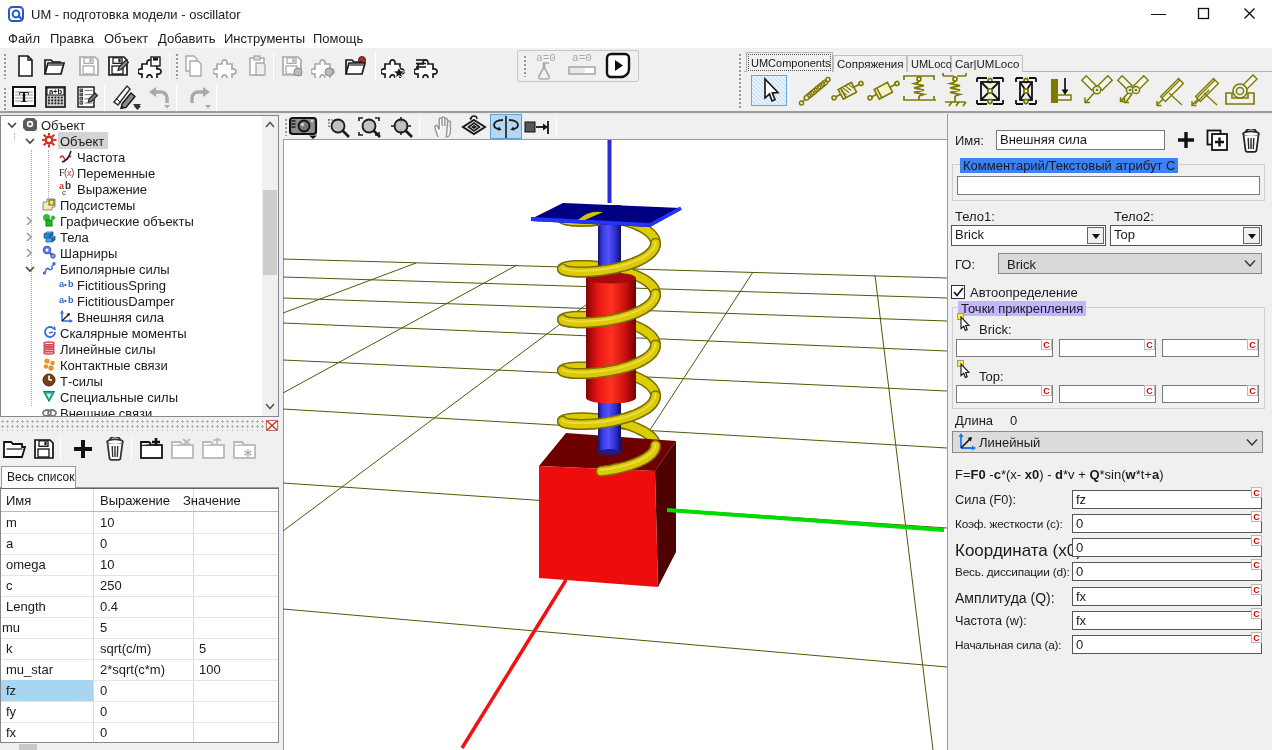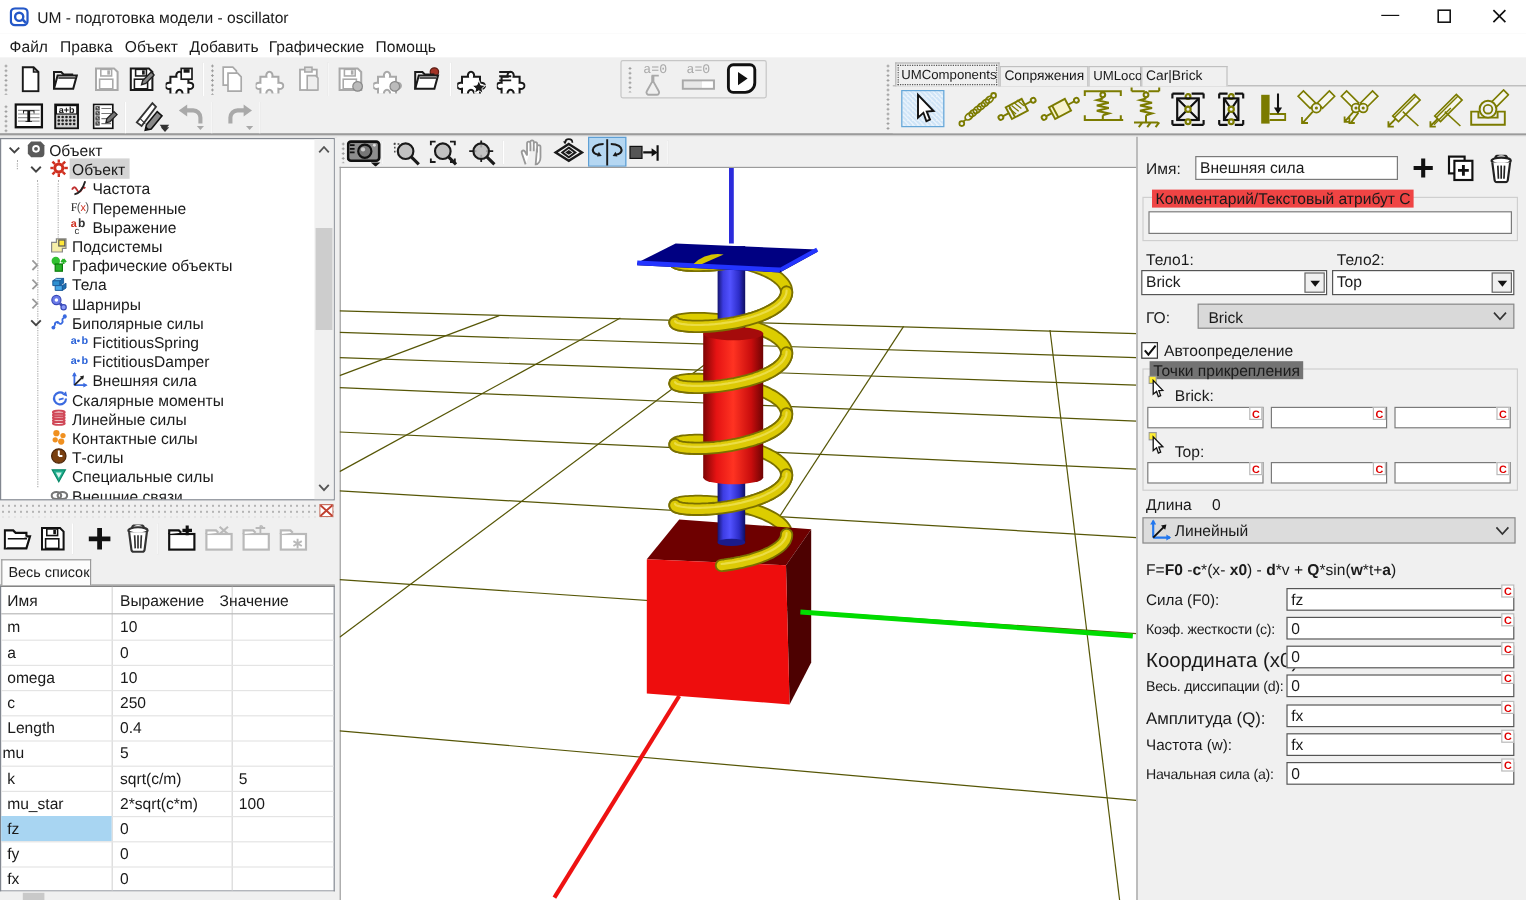--- a/index.html
+++ b/index.html
@@ -23,21 +23,21 @@
     </svg>
     <svg style="position:absolute;left:1243px;top:7px" width="13" height="13" viewBox="0 0 13 13">
       <path d="M1.5,1.5 L11.5,11.5 M11.5,1.5 L1.5,11.5" stroke="#111" stroke-width="1.4"></path>
     </svg>
   </div>
 <div class="abs" style="left:0;top:28px;width:1272px;height:20px;background:#fff">
     <div class="lbl" style="left:8px;top:3px">Файл</div>
     <div class="lbl" style="left:50px;top:3px">Правка</div>
     <div class="lbl" style="left:104px;top:3px">Объект</div>
     <div class="lbl" style="left:158px;top:3px">Добавить</div>
-    <div class="lbl" style="left:224px;top:3px">Графические</div>
+    <div class="lbl" style="left:224px;top:3px">Инструменты</div>
     <div class="lbl" style="left:313px;top:3px">Помощь</div>
   </div>
 <div class="abs" style="left:0;top:48px;width:1272px;height:64px;background:#f0f0f0"></div>
 <div class="abs" style="left:0;top:111px;width:1272px;height:2px;background:#9b9b9b"></div>
 <div class="abs" style="left:0;top:113px;width:1272px;height:2px;background:#e8e8e8"></div>
 <div class="grip" style="left:3px;top:53px;height:26px"></div>
 <svg style="position:absolute;left:14px;top:55px" width="22" height="22" viewBox="0 0 22 22">
     <path d="M5,1 h9 l4,4 v16 h-13 z" fill="#fff" stroke="#1a1a1a" stroke-width="1.6"></path>
     <path d="M14,1 v4 h4" fill="none" stroke="#1a1a1a" stroke-width="1.4"></path>
   </svg>
@@ -209,21 +209,21 @@
 <div class="grip" style="left:738px;top:53px;height:56px"></div>
 <div class="abs" style="left:744px;top:71px;width:528px;height:40px;background:#f0f0f0;border-top:1px solid #b4b4b4"></div>
 <div class="abs" style="left:746px;top:52px;width:87px;height:20px;background:#f0f0f0;border:1px solid #b4b4b4;border-bottom:none"></div>
 <div class="abs" style="left:748px;top:54px;width:83px;height:17px;border:1px dotted #555"></div>
 <div class="lbl" style="left:751px;top:57px;font-size:11px">UMComponents</div>
 <div class="abs" style="left:833px;top:55px;width:74px;height:17px;background:#f0f0f0;border:1px solid #c0c0c0;border-bottom:none"></div>
 <div class="lbl" style="left:837px;top:58px;font-size:11.5px">Сопряжения</div>
 <div class="abs" style="left:907px;top:55px;width:44px;height:17px;background:#f0f0f0;border:1px solid #c0c0c0;border-bottom:none"></div>
 <div class="lbl" style="left:911px;top:58px;font-size:11.0px">UMLoco</div>
 <div class="abs" style="left:951px;top:55px;width:72px;height:17px;background:#f0f0f0;border:1px solid #c0c0c0;border-bottom:none"></div>
-<div class="lbl" style="left:955px;top:58px;font-size:11.5px">Car|Brick</div>
+<div class="lbl" style="left:955px;top:58px;font-size:11.5px">Car|UMLoco</div>
 <div class="abs" style="left:751px;top:75px;width:36px;height:31px;background:#cfe4f7;border:1px solid #66a7d8;background-image:linear-gradient(45deg,rgba(255,255,255,.55) 25%,transparent 25%,transparent 50%,rgba(255,255,255,.55) 50%,rgba(255,255,255,.55) 75%,transparent 75%);background-size:4px 4px"></div>
 <svg style="position:absolute;left:757px;top:76px" width="26" height="30" viewBox="0 0 26 30">
     <g transform="scale(1.0)">
       <path d="M8,3 L8,22 L12.5,18 L15,25 L18,23.6 L15.3,17 L21,16.5 z" fill="#fff" stroke="#111" stroke-width="1.6"></path>
     </g>
   </svg>
 <svg style="position:absolute;left:797px;top:74px" width="36" height="34" viewBox="0 0 36 34">
     <g stroke="#7b7b00" stroke-width="1.5" fill="none">
       <ellipse cx="10.5" cy="23.0" rx="3.6" ry="2.4" transform="rotate(-38 10.5 23.0)"></ellipse>
       <ellipse cx="13.9" cy="20.2" rx="3.6" ry="2.4" transform="rotate(-38 13.9 20.2)"></ellipse>
@@ -459,21 +459,21 @@
       <ellipse cx="7" cy="9.399999999999999" rx="5" ry="1.4" fill="none" stroke="#d04858" stroke-width="1.5"></ellipse>
       <ellipse cx="7" cy="11.7" rx="5" ry="1.4" fill="none" stroke="#d04858" stroke-width="1.5"></ellipse>
     </svg>
     <div class="lbl" style="left:59px;top:226px">Линейные силы</div>
     <svg style="position:absolute;left:41px;top:241px" width="15" height="15" viewBox="0 0 15 15">
       <circle cx="5" cy="4" r="2.6" fill="#f09020"></circle>
       <circle cx="10.5" cy="6" r="2.2" fill="#f09020"></circle>
       <circle cx="4" cy="9.5" r="2.2" fill="#f09020"></circle>
       <circle cx="9" cy="11" r="2.6" fill="#f09020"></circle>
     </svg>
-    <div class="lbl" style="left:59px;top:242px">Контактные силы</div>
+    <div class="lbl" style="left:59px;top:242px">Контактные связи</div>
     <svg style="position:absolute;left:41px;top:257px" width="15" height="15" viewBox="0 0 15 15">
       <circle cx="7" cy="7" r="6" fill="#7a4010" stroke="#4a2408"></circle>
       <path d="M7,7 V2.5 M7,7 H10" stroke="#fff" stroke-width="1.6"></path>
     </svg>
     <div class="lbl" style="left:59px;top:258px">Т-силы</div>
     <svg style="position:absolute;left:41px;top:273px" width="15" height="15" viewBox="0 0 15 15">
       <path d="M1.5,2.5 h11 l-5.5,10 z" fill="#20b090" stroke="#0a8868"></path>
       <path d="M4.5,4.8 h5 l-2.5,4.6 z" fill="#d8f5ee"></path>
     </svg>
     <div class="lbl" style="left:59px;top:274px">Специальные силы</div>
@@ -745,21 +745,21 @@
     <path d="M6,3 a5,3.5 0 0 1 10,0" fill="none" stroke="#222" stroke-width="1.8"></path>
     <ellipse cx="11" cy="5" rx="8" ry="2.6" fill="#fff" stroke="#222" stroke-width="1.8"></ellipse>
     <path d="M3.6,6.5 L5.5,21 a2,2 0 0 0 2,1.8 h7 a2,2 0 0 0 2,-1.8 L18.4,6.5" fill="#fff" stroke="#222" stroke-width="1.8"></path>
     <g stroke="#222" stroke-width="1.4">
       <path d="M8.2,9 l0.5,11"></path>
       <path d="M11,9 v11"></path>
       <path d="M13.8,9 l-0.5,11"></path>
     </g>
   </svg>
 <div class="abs" style="left:952px;top:164px;width:313px;height:37px;border:1px solid #cfcfcf"></div>
-<div class="lbl" style="left:960px;top:158px;background:#ef4444;padding:0 3px">Комментарий/Текстовый атрибут C</div>
+<div class="lbl" style="left:960px;top:158px;background:#3b82f6;padding:0 3px">Комментарий/Текстовый атрибут C</div>
 <div class="inp" style="left:957px;top:176px;width:303px;height:19px"></div>
 <div class="lbl" style="left:955px;top:209px">Тело1:</div>
 <div class="lbl" style="left:1114px;top:209px">Тело2:</div>
 <div class="inp" style="left:951px;top:225px;width:155px;height:21px;border-color:#555">Brick</div>
 <div class="abs" style="left:1087px;top:227px;width:17px;height:17px;background:#f0f0f0;border:1px solid #666"></div>
 <div class="abs" style="left:1092px;top:234px;width:0;height:0;border:4px solid transparent;border-top:5px solid #111"></div>
 <div class="inp" style="left:1110px;top:225px;width:152px;height:21px;border-color:#555">Top</div>
 <div class="abs" style="left:1243px;top:227px;width:17px;height:17px;background:#f0f0f0;border:1px solid #666"></div>
 <div class="abs" style="left:1248px;top:234px;width:0;height:0;border:4px solid transparent;border-top:5px solid #111"></div>
 <div class="lbl" style="left:955px;top:257px">ГО:</div>
@@ -767,21 +767,21 @@
 <div class="lbl" style="left:1007px;top:257px">Brick</div>
 <svg style="position:absolute;left:1244px;top:259px" width="12" height="9" viewBox="0 0 12 9">
     <path d="M1,1.5 L6,7 L11,1.5" fill="none" stroke="#333" stroke-width="1.4"></path>
   </svg>
 <div class="abs" style="left:951px;top:285px;width:14px;height:14px;background:#fff;border:1px solid #333"></div>
 <svg style="position:absolute;left:953px;top:287px" width="11" height="10" viewBox="0 0 11 10">
     <path d="M1,5 l3,3.5 L10,1" fill="none" stroke="#111" stroke-width="1.7"></path>
   </svg>
 <div class="lbl" style="left:970px;top:285px">Автоопределение</div>
 <div class="abs" style="left:952px;top:307px;width:313px;height:102px;border:1px solid #cfcfcf"></div>
-<div class="lbl" style="left:958px;top:301px;background:#737373;padding:0 3px">Точки прикрепления</div>
+<div class="lbl" style="left:958px;top:301px;background:#c4b5fd;padding:0 3px">Точки прикрепления</div>
 <svg style="position:absolute;left:957px;top:313px" width="16" height="20" viewBox="0 0 16 20">
     <rect x="0.5" y="0.5" width="6" height="6" fill="#ffee30" stroke="#999"></rect>
     <path d="M4,4 L4,15.5 L6.8,13.2 L8.3,17.5 L10.2,16.7 L8.7,12.5 L12,12.3 z" fill="#fff" stroke="#111" stroke-width="1.1"></path>
   </svg>
 <div class="lbl" style="left:979px;top:322px">Brick:</div>
 <svg style="position:absolute;left:957px;top:360px" width="16" height="20" viewBox="0 0 16 20">
     <rect x="0.5" y="0.5" width="6" height="6" fill="#ffee30" stroke="#999"></rect>
     <path d="M4,4 L4,15.5 L6.8,13.2 L8.3,17.5 L10.2,16.7 L8.7,12.5 L12,12.3 z" fill="#fff" stroke="#111" stroke-width="1.1"></path>
   </svg>
 <div class="lbl" style="left:979px;top:369px">Top:</div>

